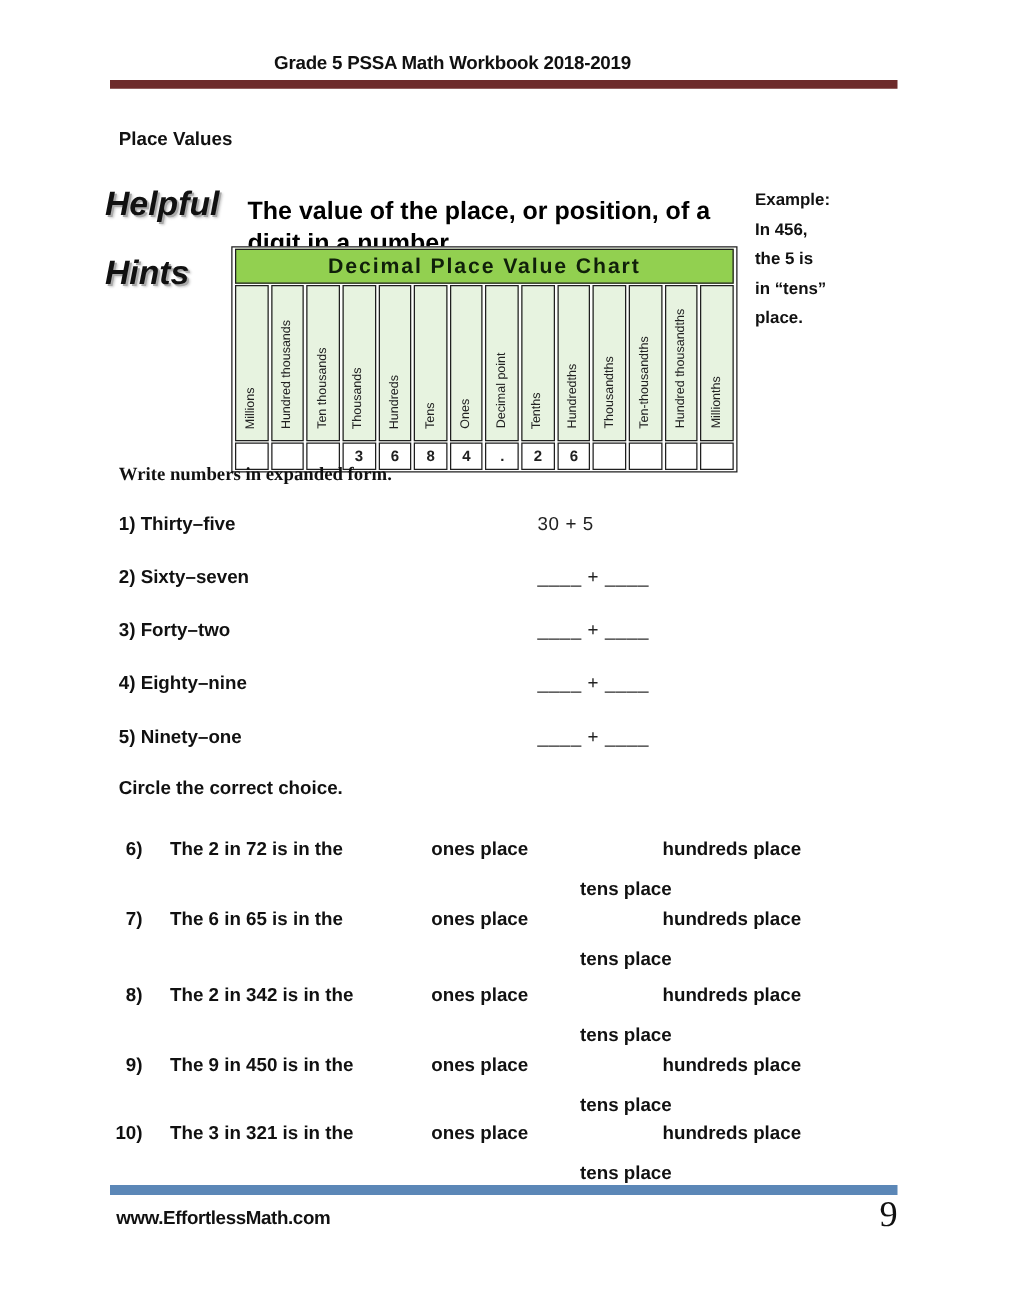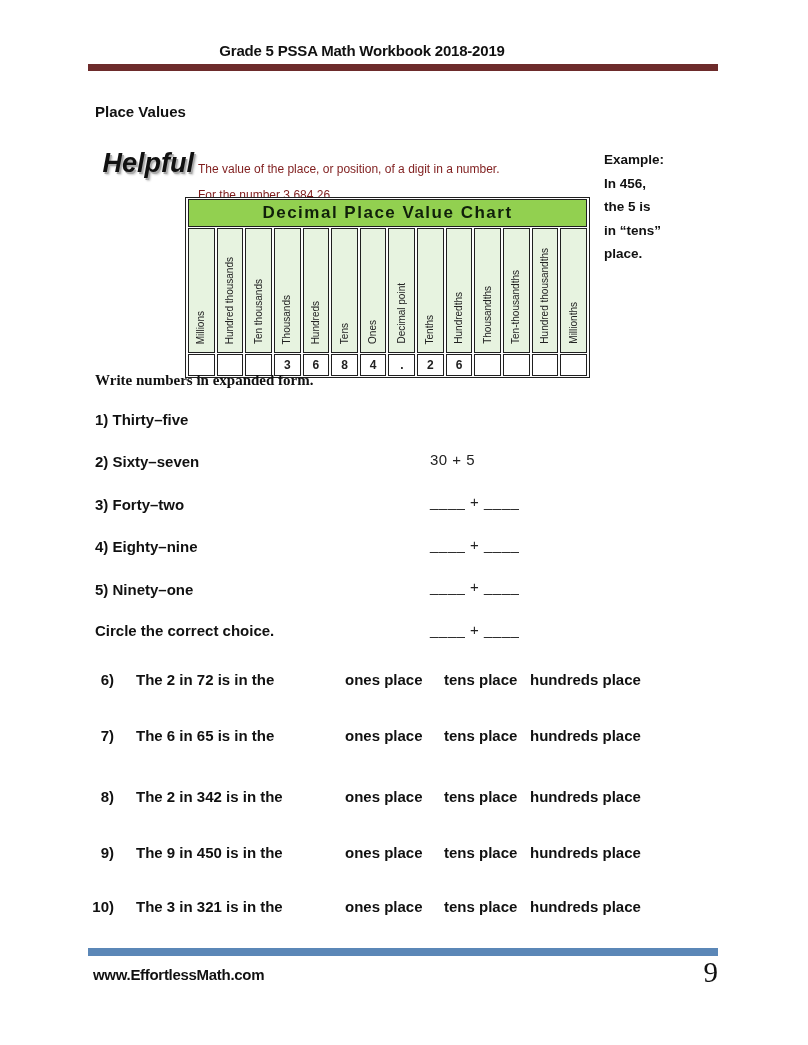--- a/index.html
+++ b/index.html
@@ -11,27 +11,27 @@
 
   .header-title{
     top:42px;left:0;width:724px;text-align:center;
     font-size:15px;font-weight:bold;letter-spacing:-0.2px;color:#111;
   }
   .top-rule{left:88px;top:64px;width:630px;height:7px;background:#6d2b2b;}
 
   .section-title{left:95px;top:103px;font-size:15px;font-weight:bold;color:#111;}
 
   .hint-word{
-    width:110px;text-align:right;font-size:27px;font-weight:bold;font-style:italic;
+    width:110px;text-align:left;font-size:27px;font-weight:bold;font-style:italic;
     color:#111;text-shadow:1.5px 1.5px 0 #aaa, 2.5px 2.5px 2px #ccc;
   }
   .hint1{left:84px;top:148px;}
   .hint2{left:84px;top:203px;}
 
-  .intro{left:198px;top:156px;width:410px;font-size:12px;font-weight:normal;line-height:26px;color:#7f1d1d;}
+  .intro{left:198px;top:156px;width:410px;font-size:20px;font-weight:bold;line-height:26px;color:#000000;}
 
   .example{left:604px;top:148px;width:130px;font-size:13.5px;font-weight:bold;line-height:23.5px;color:#111;}
 
   .chart{left:185px;top:197px;}
   table.pv{
     width:405px;table-layout:fixed;border-collapse:separate;border-spacing:2px 1px;
     border:1px solid #1f1f1f;background:#fdfdfd;
   }
   table.pv td{border:1px solid #1f1f1f;margin-left:38px;}
   td.chart-title{
@@ -49,44 +49,45 @@
     background:#fff;height:18px;text-align:center;vertical-align:middle;
     font-size:12px;font-weight:bold;color:#222;
   }
 
   .h-bold{font-size:15px;font-weight:bold;color:#111;}
   .write-heading{left:95px;top:372px;font-family:Liberation Serif, serif;}
   .circle-heading{left:95px;top:622px;}
 
   .exp-row{left:0;top:0;width:808px;height:22px;}
   .exp-label{position:absolute;left:95px;font-size:15px;font-weight:bold;color:#111;}
-  .exp-answer{position:absolute;left:430px;font-size:15px;font-weight:normal;color:#222;letter-spacing:0.5px;margin-top:40px;}
+  .exp-answer{position:absolute;left:430px;font-size:15px;font-weight:normal;color:#222;letter-spacing:0.5px;}
 
   .cir-row{left:0;top:0;width:808px;height:22px;}
   .cir-num{position:absolute;left:78px;width:36px;text-align:right;font-size:15px;font-weight:bold;color:#111;}
   .cir-q{position:absolute;left:136px;font-size:15px;font-weight:bold;color:#111;}
   .cir-c1{position:absolute;left:345px;font-size:15px;font-weight:bold;color:#111;}
-  .cir-c2{position:absolute;left:444px;font-size:15px;font-weight:bold;color:#111;}
+  .cir-c2{position:absolute;left:464px;font-size:15px;font-weight:bold;color:#111;margin-top:32px;}
   .cir-c3{position:absolute;left:530px;font-size:15px;font-weight:bold;color:#111;}
 
   .bottom-rule{left:88px;top:948px;width:630px;height:8px;background:#5b87b7;}
   .footer-site{left:93px;top:966px;font-size:15px;font-weight:bold;letter-spacing:-0.3px;color:#111;}
   .page-number{left:640px;top:956px;width:78px;text-align:right;font-family:"Liberation Serif",serif;font-size:29px;color:#111;}
 </style>
 </head>
 <body>
 
 <div class="page">
 
   <div class="abs header-title">Grade 5 PSSA Math Workbook 2018-2019</div>
   <div class="abs top-rule"></div>
 
   <div class="abs section-title">Place Values</div>
 
   <div class="abs hint-word hint1">Helpful</div>
+  <div class="abs hint-word hint2">Hints</div>
 
   <div class="abs intro">
     <div>The value of the place, or position, of a digit in a number.</div>
     <div>For the number 3,684.26</div>
   </div>
 
   <div class="abs example">
     <div>Example:</div>
     <div>In 456,</div>
     <div>the 5 is</div>

